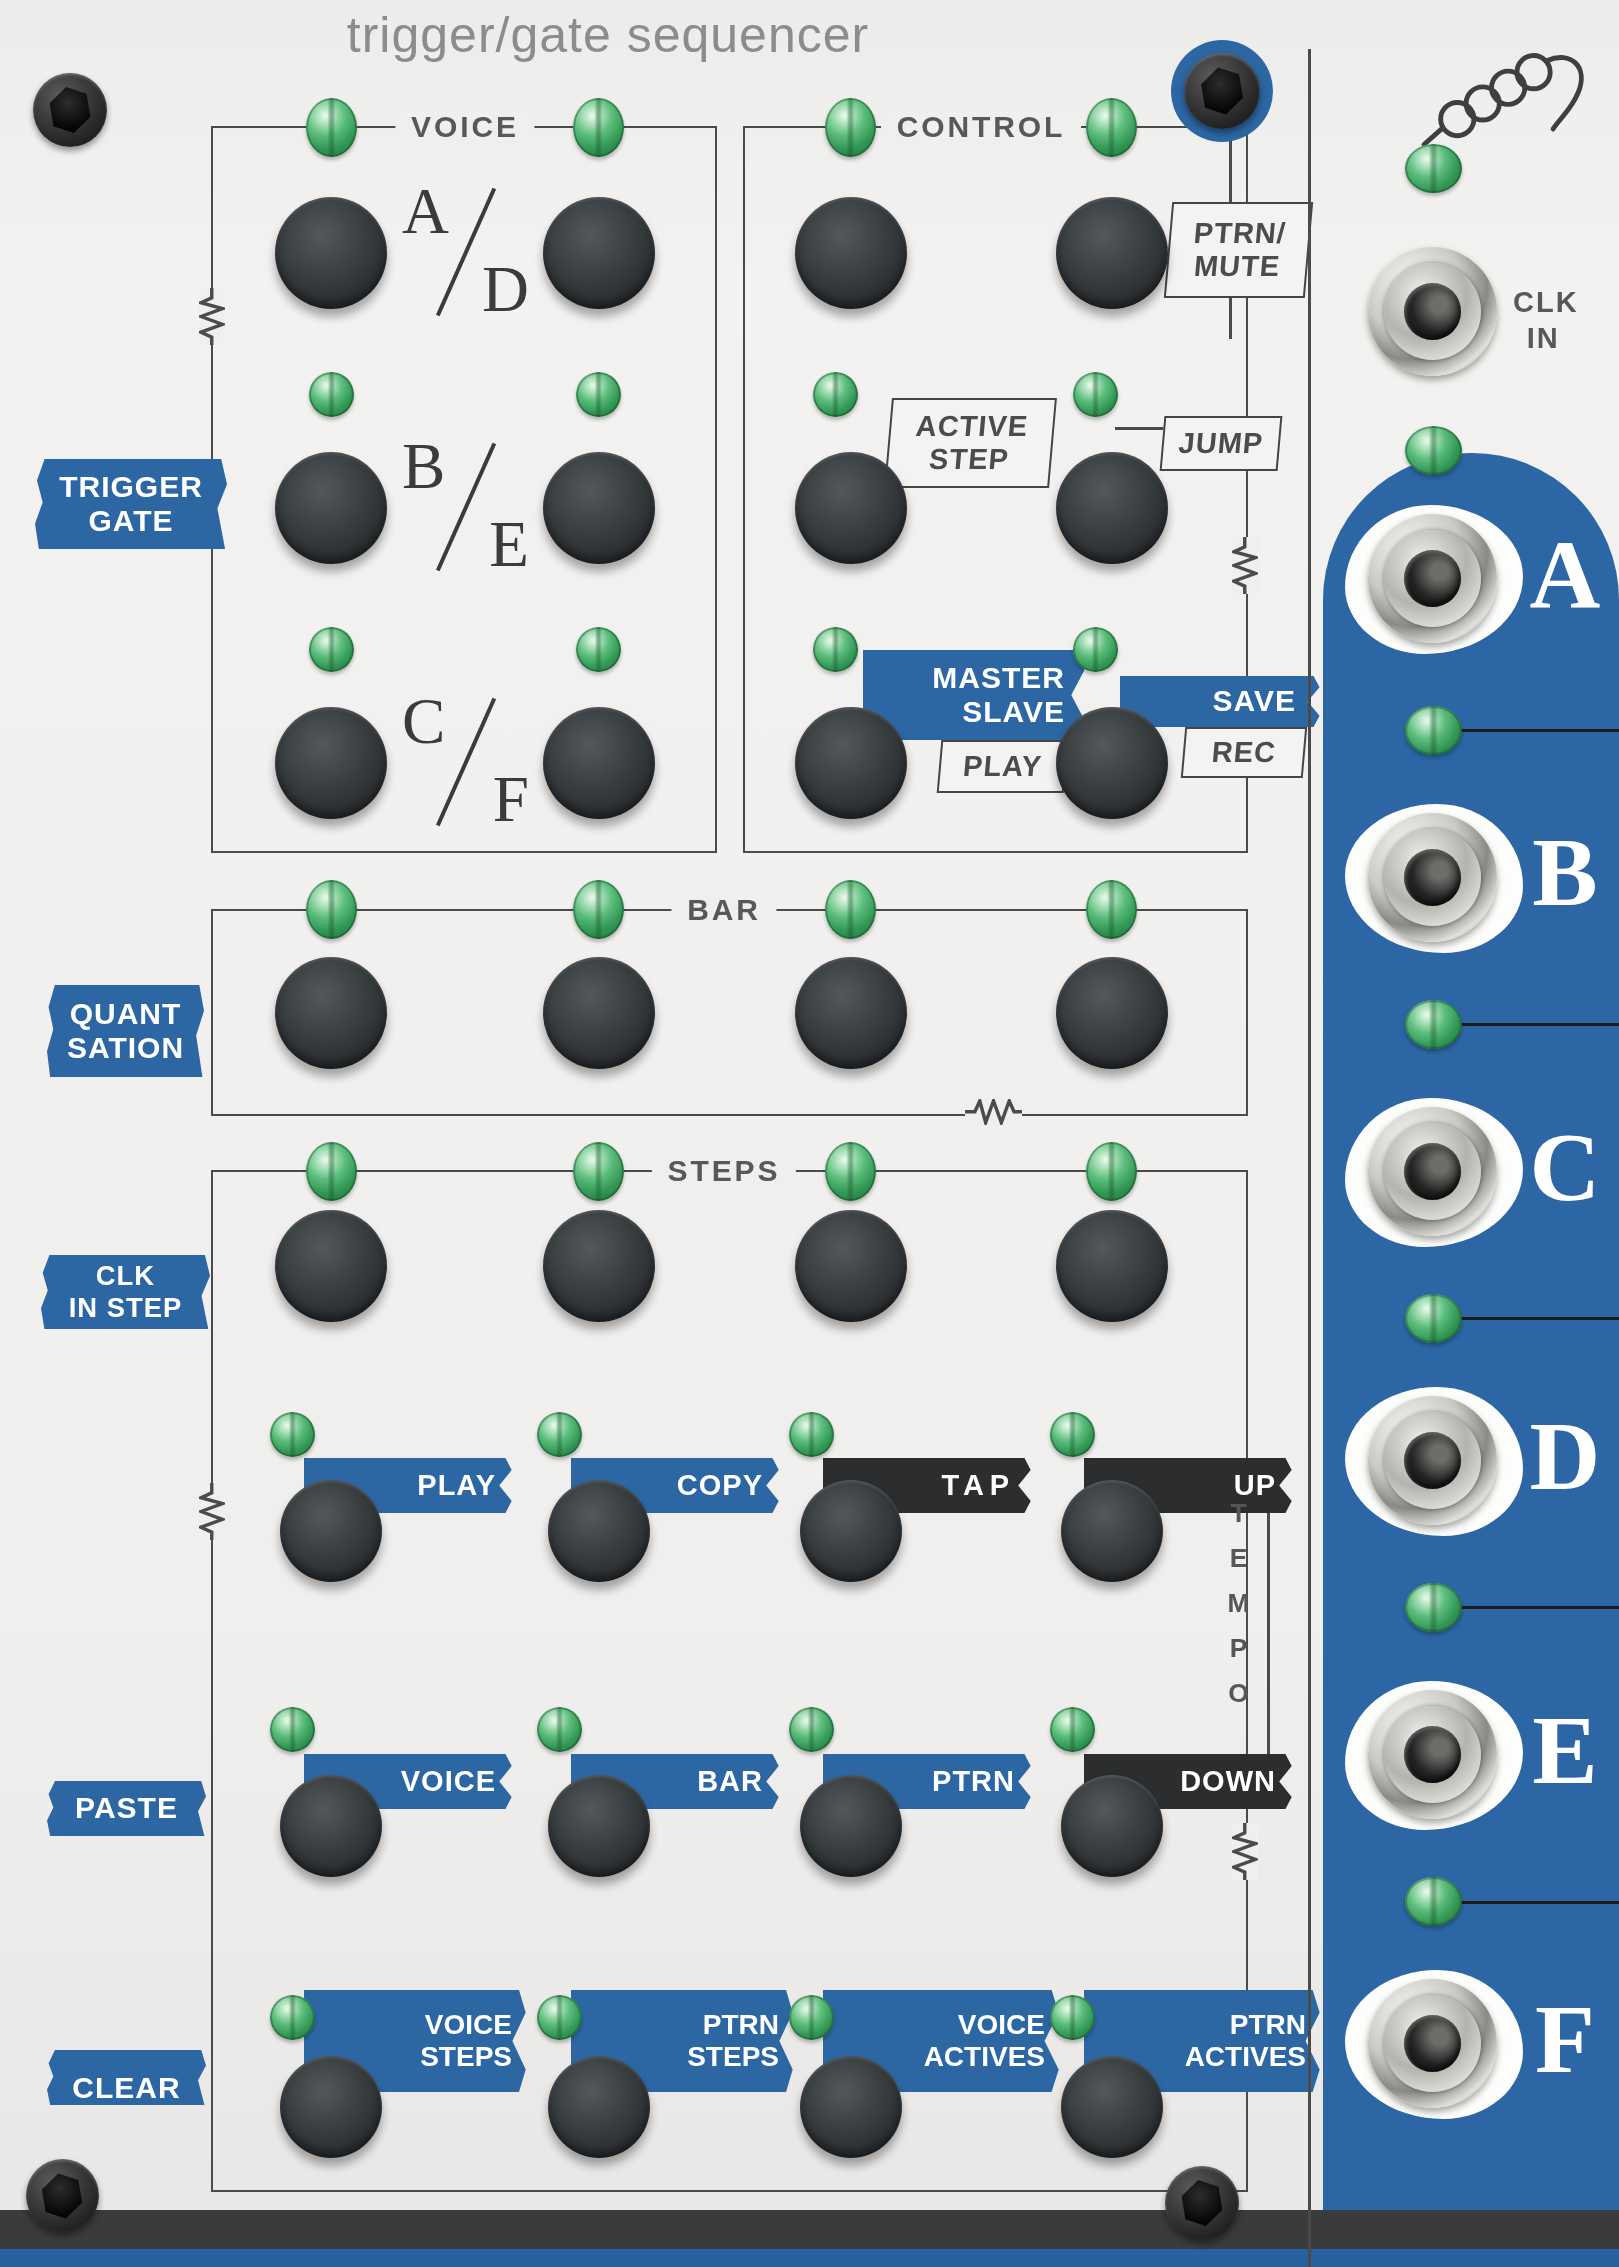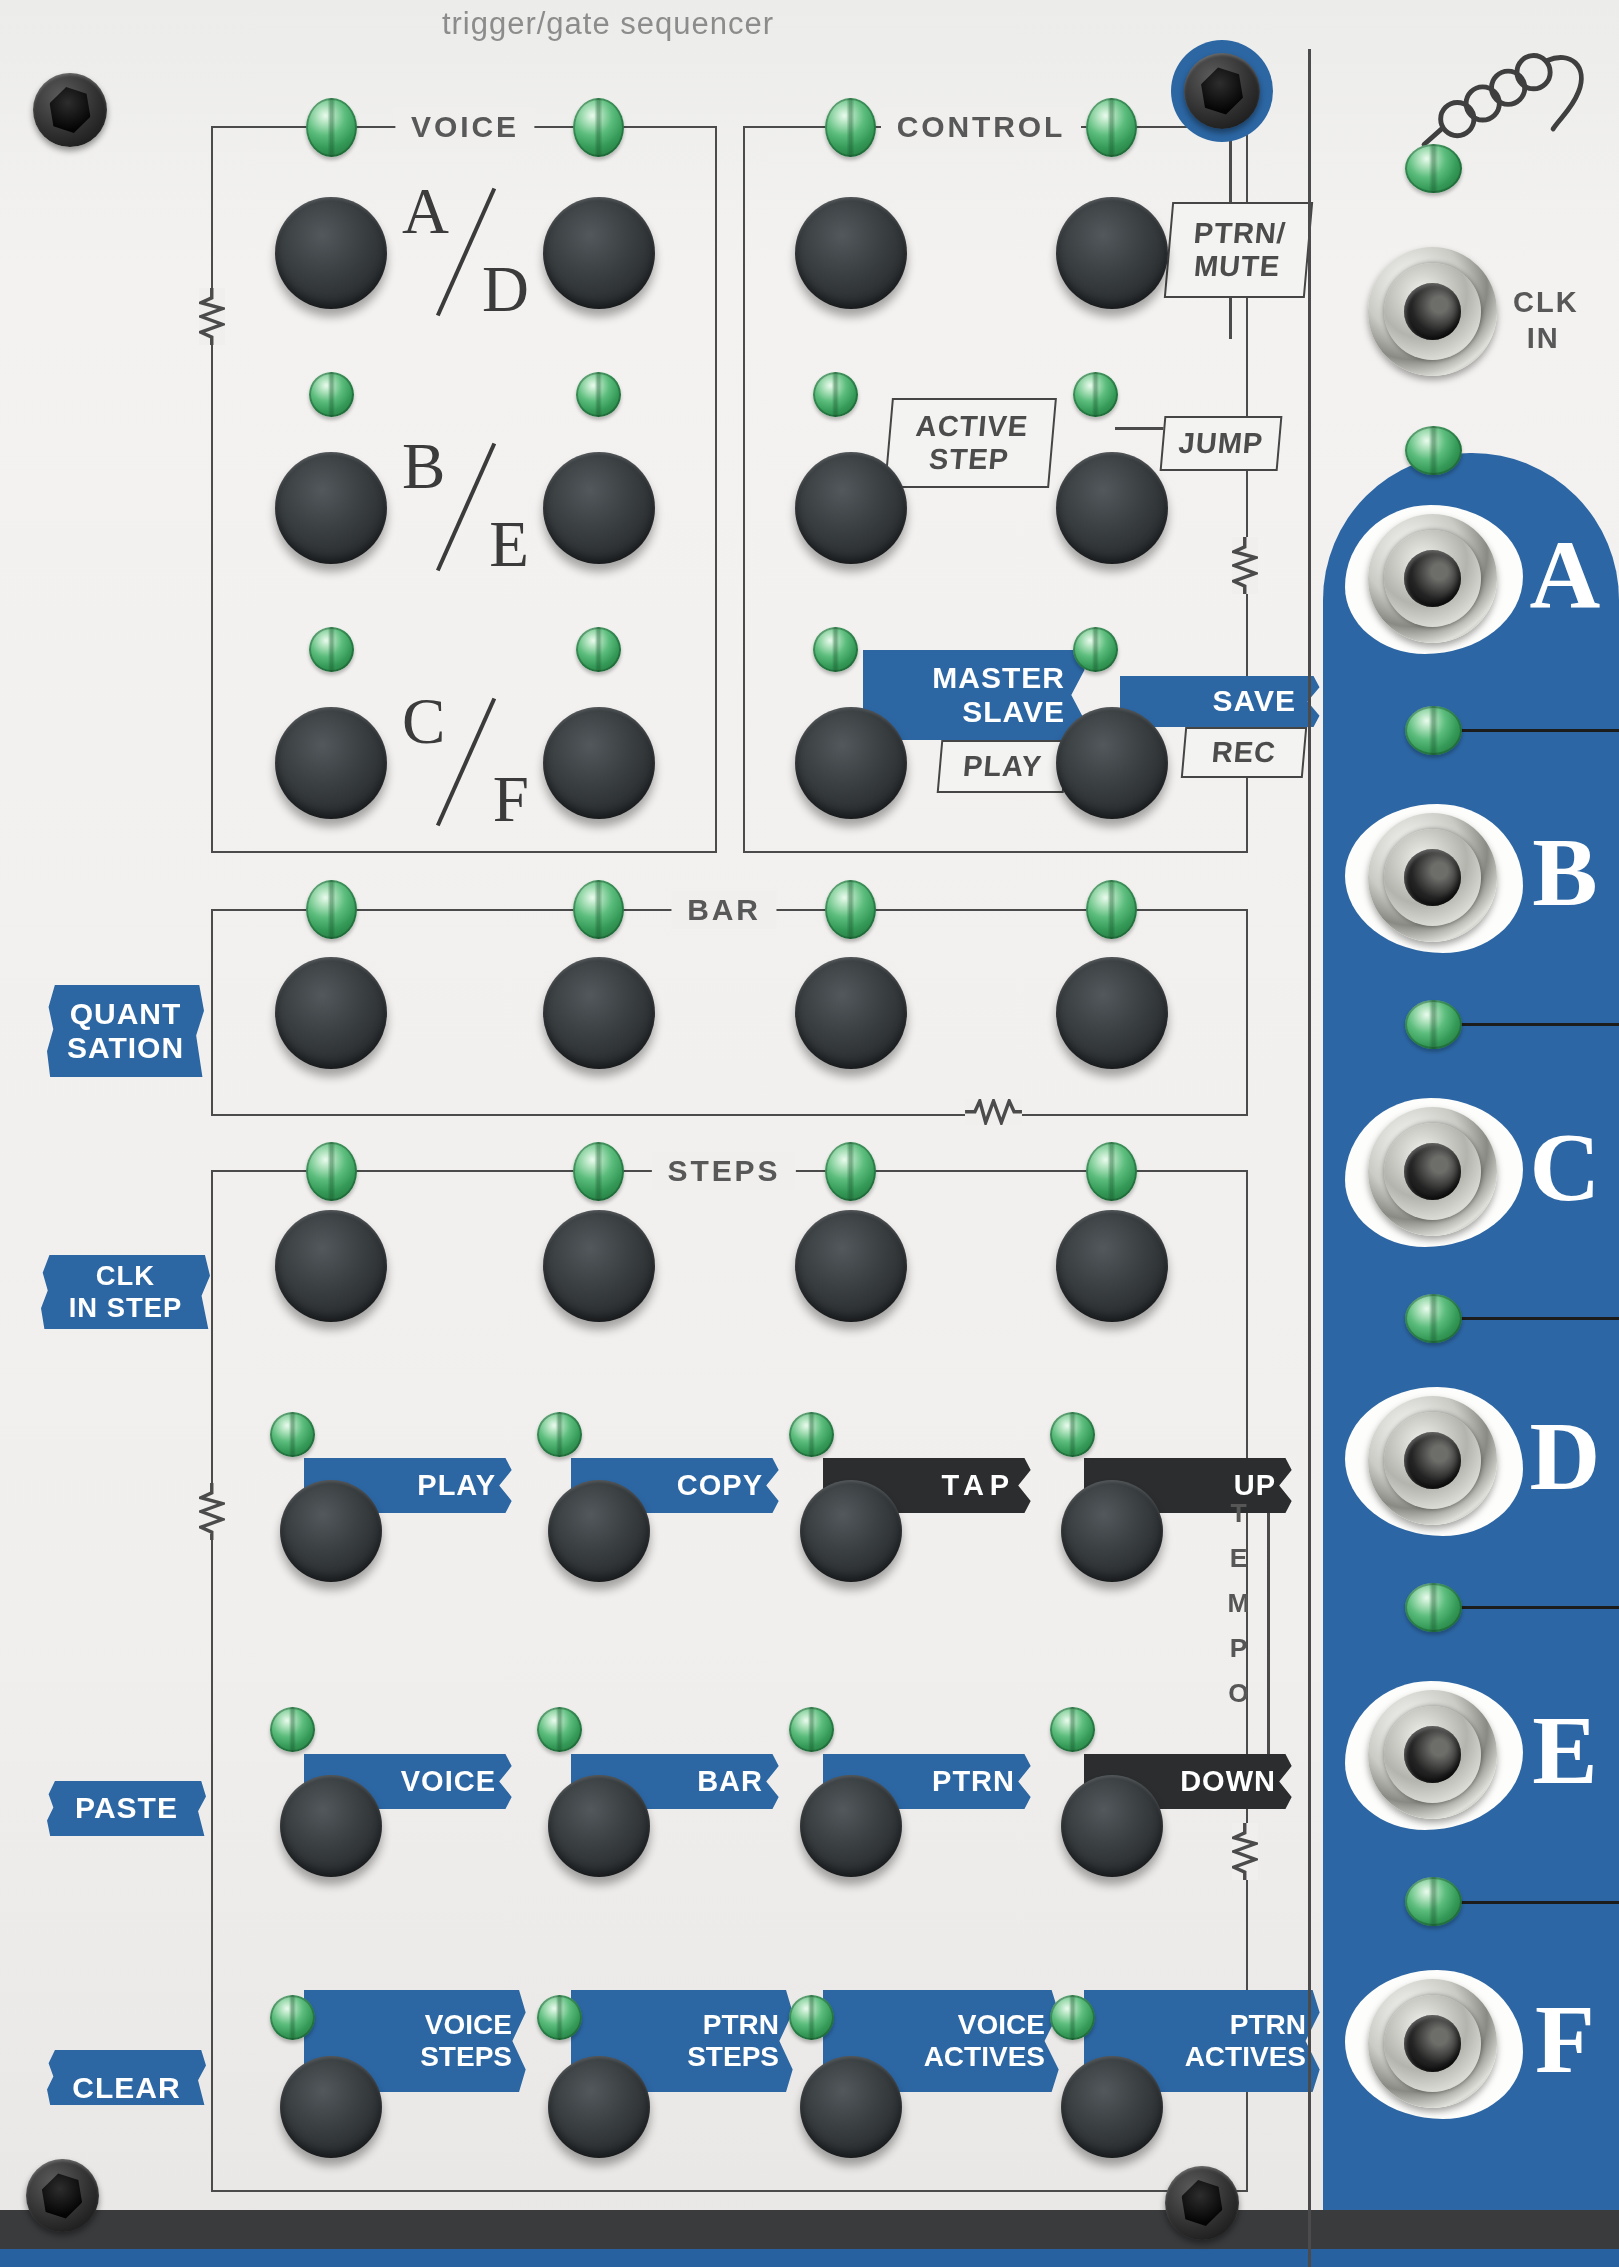--- a/index.html
+++ b/index.html
@@ -67,21 +67,21 @@
   .screw{position:absolute;border-radius:50%;z-index:6;
          background:radial-gradient(circle at 38% 32%,#5c5c5c,#2f2f2f 55%,#0f0f0f);
          box-shadow:0 3.9px 6.9px rgba(0,0,0,.40),inset 0 2px 2.9px rgba(255,255,255,.22);}
   .hex{position:absolute;left:50%;top:50%;width:58%;height:58%;
        transform:translate(-50%,-50%) rotate(18deg);
        clip-path:polygon(25% 2%,75% 2%,100% 50%,75% 98%,25% 98%,0 50%);
        background:radial-gradient(circle at 40% 35%,#2d2d2d,#040404 72%);}
   .ring{position:absolute;border-radius:50%;background:#2c67a4;z-index:5;}
   
   .title{position:absolute;left:255px;top:5.9px;width:706px;text-align:center;z-index:1;
-         color:#8c8c8c;font-size:31px;letter-spacing:1px;}
+         color:#8c8c8c;font-size:50px;letter-spacing:1px;}
   .clklabel{position:absolute;left:1513px;top:284px;width:108px;z-index:2;color:#585858;
             font-weight:bold;font-size:29px;letter-spacing:2px;line-height:1.25;}
   .tempoletter{position:absolute;left:1221px;width:35px;text-align:center;z-index:2;
                color:#565656;font-weight:bold;font-size:26.5px;}
   .rsvg{position:absolute;z-index:1;background:#f0efed;}
 </style>
 </head>
 <body>
 
 <div class="panel">
@@ -107,20 +107,24 @@
   <svg class="rsvg" style="left:965px;top:1099px;" width="57" height="25.5" viewBox="0 0 58 26">
       <polyline points="0,13 10,13 15,2 21,24 29,2 37,24 45,2 50,13 58,13" fill="none" stroke="#4b4b4b" stroke-width="3.5"></polyline>
     </svg>
   <svg class="rsvg" style="left:199px;top:1483px;" width="25.5" height="57" viewBox="0 0 26 58">
       <polyline points="13,0 13,10 2,15 24,21 2,29 24,37 2,45 13,50 13,58" fill="none" stroke="#4b4b4b" stroke-width="3.5"></polyline>
     </svg>
   <svg class="rsvg" style="left:1232px;top:1823px;" width="25.5" height="57" viewBox="0 0 26 58">
       <polyline points="13,0 13,10 2,15 24,21 2,29 24,37 2,45 13,50 13,58" fill="none" stroke="#4b4b4b" stroke-width="3.5"></polyline>
     </svg>
 
+  <div class="flag flag-blue flag-left txt-c fs31" style="left:35px;top:459px;width:192px;height:90px;">
+    <span>TRIGGER</span>
+    <span>GATE</span>
+  </div>
   <div class="flag flag-blue flag-left txt-c fs31" style="left:47px;top:985px;width:157px;height:92px;">
     <span>QUANT</span>
     <span>SATION</span>
   </div>
   <div class="flag flag-blue flag-left txt-c" style="left:41px;top:1255px;width:169px;height:74px;font-size:27.4px;letter-spacing:1px;">
     <span>CLK</span>
     <span>IN STEP</span>
   </div>
   <div class="flag flag-blue flag-left txt-c fs31" style="left:47px;top:1781px;width:159px;height:55px;">
     <span>PASTE</span>

